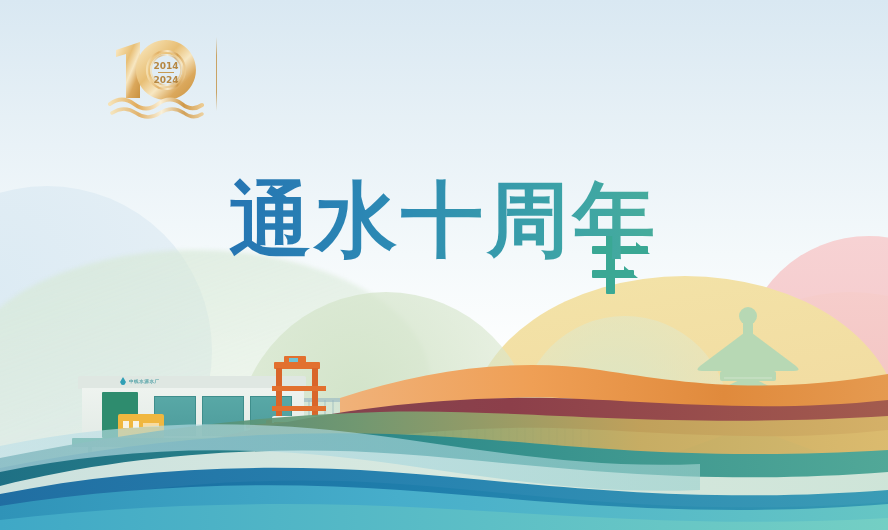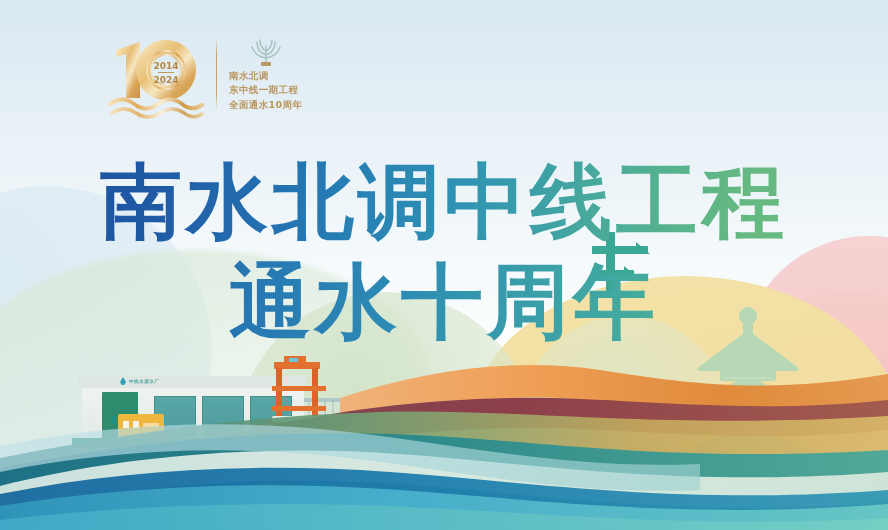--- a/index.html
+++ b/index.html
@@ -280,39 +280,20 @@
       <text x="66" y="45" text-anchor="middle" font-size="9" font-family="DejaVu Sans, sans-serif" font-weight="700" fill="#b68742">2014</text>
       <line x1="58" y1="48.5" x2="74" y2="48.5" stroke="#c79a52" stroke-width="1"></line>
       <text x="66" y="59" text-anchor="middle" font-size="9" font-family="DejaVu Sans, sans-serif" font-weight="700" fill="#b68742">2024</text>
 
       <path d="M10 80 q12 -9 24 0 q12 9 24 0 q12 -9 24 0 q10 8 20 1" fill="none" stroke="url(#gold2)" stroke-width="4" stroke-linecap="round"></path>
       <path d="M12 89 q12 -8 24 0 q12 8 24 0 q12 -8 24 0 q9 7 18 1" fill="none" stroke="url(#gold2)" stroke-width="3.4" stroke-linecap="round" opacity=".9"></path>
     </svg>
 
     <div class="logo-divider"></div>
 
-    <div class="logo-right">
-      <svg class="wheat-icon" viewBox="0 0 40 30">
-        <g stroke="#a8c4c2" stroke-width="1.5" fill="none" stroke-linecap="round">
-          <path d="M20 26 L20 9"></path>
-          <path d="M20 18 C14 16 11 11 11 5"></path>
-          <path d="M20 18 C26 16 29 11 29 5"></path>
-          <path d="M20 14 C16 12 14 8 14 3"></path>
-          <path d="M20 14 C24 12 26 8 26 3"></path>
-          <path d="M20 21 C13 20 8 16 6 10"></path>
-          <path d="M20 21 C27 20 32 16 34 10"></path>
-        </g>
-        <rect x="15" y="25" width="10" height="4" fill="#b79a63" rx="1"></rect>
-      </svg>
-      <div class="logo-lines">
-        <div class="logo-line">南水北调</div>
-        <div class="logo-line">东中线一期工程</div>
-        <div class="logo-line">全面通水10周年</div>
-      </div>
-    </div>
   </div>
 
   <svg class="temple" width="240" height="200" viewBox="0 0 240 200">
     <g fill="#b7d8b4">
 
       <circle cx="120" cy="16" r="9"></circle>
       <rect x="115" y="22" width="10" height="12"></rect>
 
       <path d="M120 30 L168 66 q6 5 -2 5 H74 q-8 0 -2 -5 Z"></path>
 
@@ -390,21 +371,20 @@
       <span class="cab-win cw1"></span>
       <span class="cab-win cw2"></span>
       <span class="cab-win cw3"></span>
       <span class="cab-win cw4"></span>
     </div>
     <div class="cabin-leg cl1"></div>
     <div class="cabin-leg cl2"></div>
   </div>
 
   <div class="titles">
-    <div class="title-line title-line-1">南水北调中线工程</div>
     <div class="title-line title-line-2">通水十周年</div>
   </div>
 
   <svg class="waves" viewBox="0 0 888 200" preserveAspectRatio="none">
     <defs>
       <linearGradient id="wOrange" x1="0" y1="0" x2="1" y2="0">
         <stop offset="0%" stop-color="#f0b27a"></stop>
         <stop offset="35%" stop-color="#ef9f55"></stop>
         <stop offset="70%" stop-color="#e08a3c"></stop>
         <stop offset="100%" stop-color="#e59a50"></stop>

